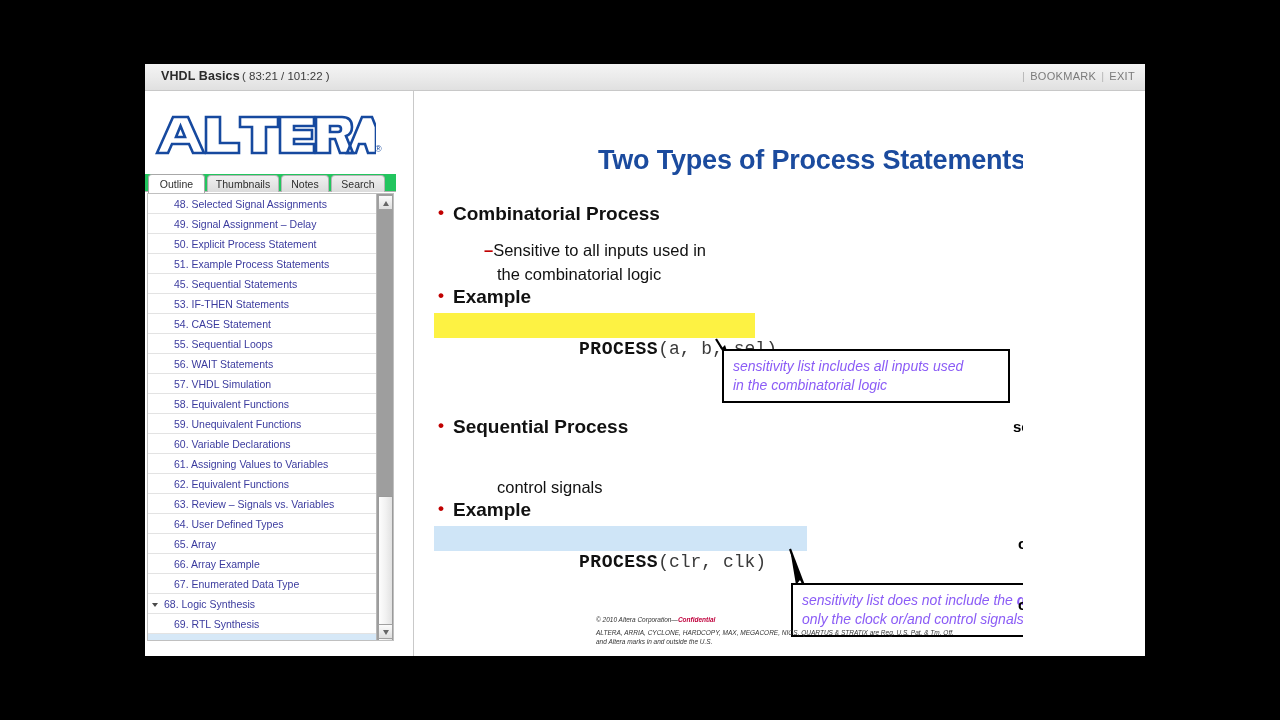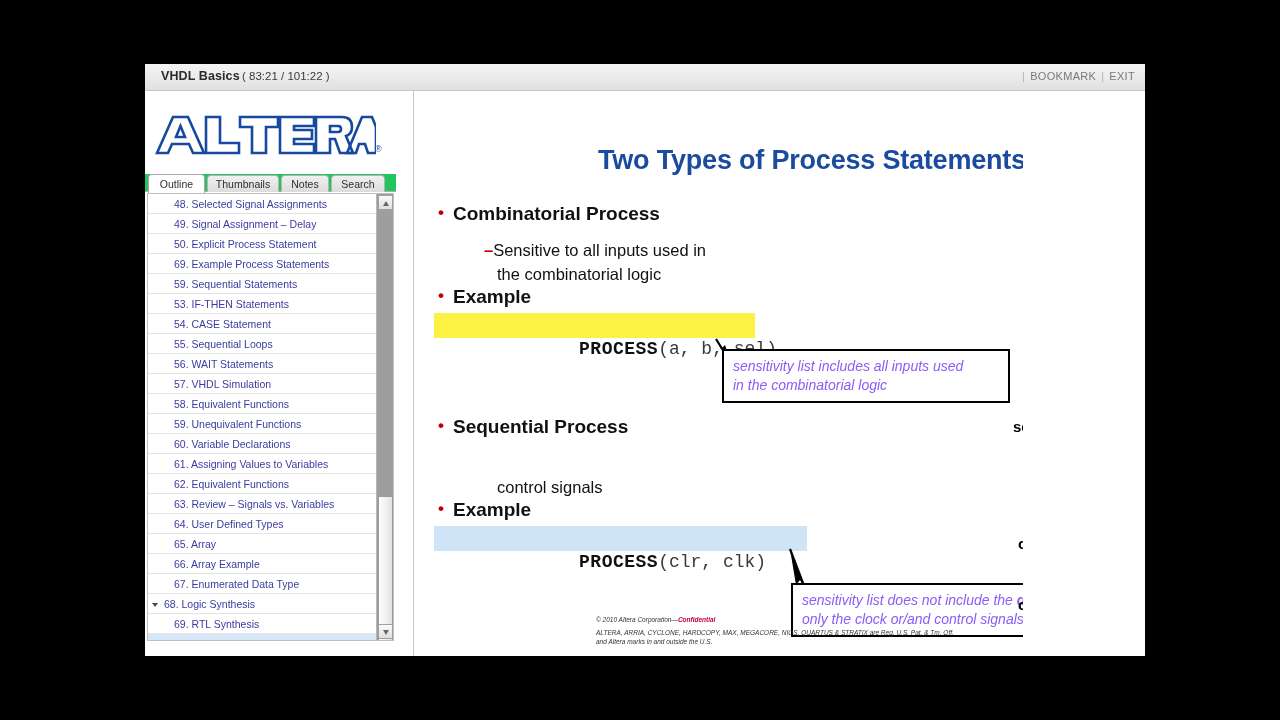--- a/index.html
+++ b/index.html
@@ -373,22 +373,22 @@
         <div class="tab" style="left:62px;width:72px;">Thumbnails</div>
         <div class="tab" style="left:136px;width:48px;">Notes</div>
         <div class="tab" style="left:186px;width:54px;">Search</div>
       </div>
 
       <div id="outline-wrap">
         <div id="outline-list">
             <div class="out-item"><span>48. Selected Signal Assignments</span></div>
             <div class="out-item"><span>49. Signal Assignment – Delay</span></div>
             <div class="out-item"><span>50. Explicit Process Statement</span></div>
-            <div class="out-item"><span>69. Example Process Statements</span></div>
-            <div class="out-item"><span>59. Sequential Statements</span></div>
+            <div class="out-item"><span>51. Example Process Statements</span></div>
+            <div class="out-item"><span>45. Sequential Statements</span></div>
             <div class="out-item"><span>53. IF-THEN Statements</span></div>
             <div class="out-item"><span>54. CASE Statement</span></div>
             <div class="out-item"><span>55. Sequential Loops</span></div>
             <div class="out-item"><span>56. WAIT Statements</span></div>
             <div class="out-item"><span>57. VHDL Simulation</span></div>
             <div class="out-item"><span>58. Equivalent Functions</span></div>
             <div class="out-item"><span>59. Unequivalent Functions</span></div>
             <div class="out-item"><span>60. Variable Declarations</span></div>
             <div class="out-item"><span>61. Assigning Values to Variables</span></div>
             <div class="out-item"><span>62. Equivalent Functions</span></div>

